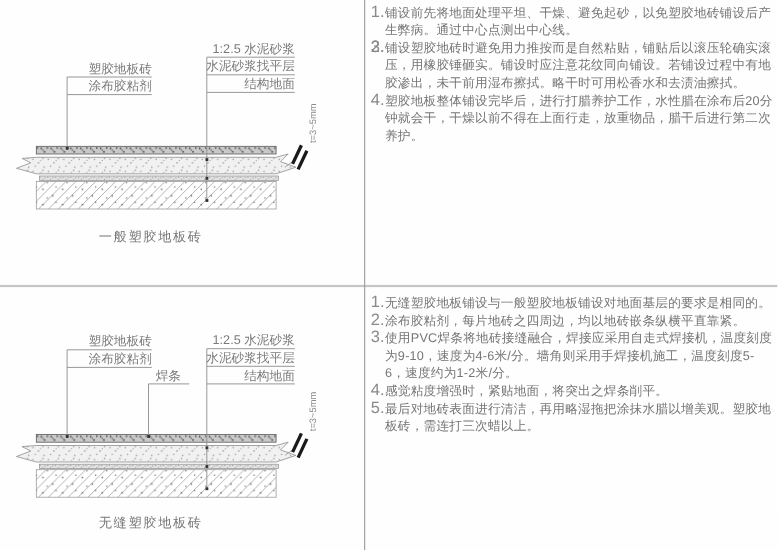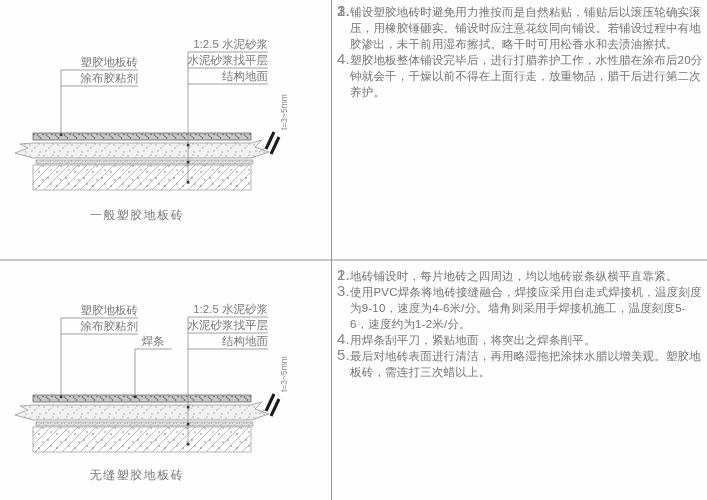--- a/index.html
+++ b/index.html
@@ -185,52 +185,52 @@
       <line x1="271" y1="154" x2="279" y2="137" stroke="#1a1a1a" stroke-width="3"></line>
     </g>
     <text class="thick" x="287" y="130" transform="rotate(-90 287 130)">t=3~5mm</text>
 
     <text class="cap" x="137" y="217" text-anchor="middle">无缝塑胶地板砖</text>
   </svg>
 
   <div id="notes-general" class="notes">
 
       <div class="note">
-        <span class="note-num">1.</span>
+        <span class="note-num">1.</span><span>铺设前先将地面处理平坦、干燥、避免起砂，以免塑胶地砖铺设后产生弊病。通过中心点测出中心线。</span>
       </div>
 
       <div class="note">
         <span class="note-num">2.</span>
       </div>
 
       <div class="note">
         <span class="note-num">3.</span><span>铺设塑胶地砖时避免用力推按而是自然粘贴，铺贴后以滚压轮确实滚压，用橡胶锤砸实。铺设时应注意花纹同向铺设。若铺设过程中有地胶渗出，未干前用湿布擦拭。略干时可用松香水和去渍油擦拭。</span>
       </div>
 
       <div class="note">
         <span class="note-num">4.</span><span>塑胶地板整体铺设完毕后，进行打腊养护工作，水性腊在涂布后20分钟就会干，干燥以前不得在上面行走，放重物品，腊干后进行第二次养护。</span>
       </div>
     </div>
 
   <div id="notes-seamless" class="notes">
 
       <div class="note">
-        <span class="note-num">1.</span>
-      </div>
-
-      <div class="note">
-        <span class="note-num">2.</span><span>地砖铺设时，每片地砖之四周边，均以地砖嵌条纵横平直靠紧。</span>
+        <span class="note-num">1.</span><span>无缝塑胶地板铺设与一般塑胶地板铺设对地面基层的要求是相同的。</span>
+      </div>
+
+      <div class="note">
+        <span class="note-num">2.</span><span>涂布胶粘剂，每片地砖之四周边，均以地砖嵌条纵横平直靠紧。</span>
       </div>
 
       <div class="note">
         <span class="note-num">3.</span><span>使用PVC焊条将地砖接缝融合，焊接应采用自走式焊接机，温度刻度为9-10，速度为4-6米/分。墙角则采用手焊接机施工，温度刻度5-6，速度约为1-2米/分。</span>
       </div>
 
       <div class="note">
-        <span class="note-num">4.</span><span>用焊条刮平刀，紧贴地面，将突出之焊条削平。</span>
+        <span class="note-num">4.</span><span>感觉粘度增强时，紧贴地面，将突出之焊条削平。</span>
       </div>
 
       <div class="note">
         <span class="note-num">5.</span><span>最后对地砖表面进行清洁，再用略湿拖把涂抹水腊以增美观。塑胶地板砖，需连打三次蜡以上。</span>
       </div>
     </div>
 
   <div class="divider-h"></div>
   <div class="divider-v"></div>
 

